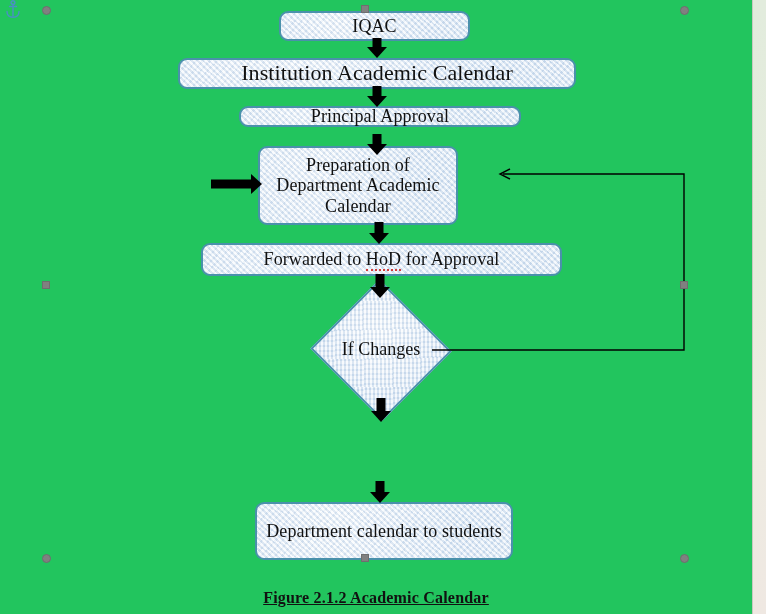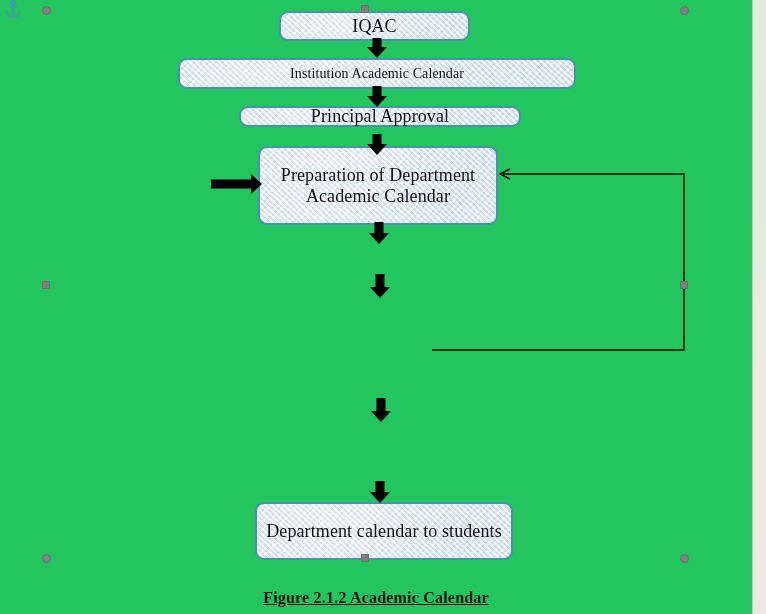--- a/index.html
+++ b/index.html
@@ -192,34 +192,43 @@
       <circle cx="9" cy="2.6" r="1.9"></circle>
       <line x1="5.5" y1="6.5" x2="12.5" y2="6.5"></line>
       <path d="M3 11.5 C3 16, 6.5 17.2, 9 17.2 C11.5 17.2, 15 16, 15 11.5"></path>
     </g>
   </svg>
 
   <div class="node" style="left:279px; top:11px; width:191px; height:30px; font-size:18px;">
     <span class="label">IQAC</span>
   </div>
 
-  <div class="node" style="left:178px; top:58px; width:398px; height:31px; font-size:14px;text-align:center;">
+  <div class="node" style="left:178px; top:58px; width:398px; height:31px; font-size:22px;text-align:center;">
     <span class="label">Institution Academic Calendar</span>
   </div>
 
   <div class="node" style="left:239px; top:106px; width:282px; height:21px; font-size:18px;">
     <span class="label">Principal Approval</span>
   </div>
 
 
-  <div class="node" style="left:258px; top:146px; width:240px; height:79px; font-size:18px;">
+  <div class="node" style="left:258px; top:146px; width:200px; height:79px; font-size:18px;">
     <span class="label">Preparation of Department Academic Calendar</span>
   </div>
 
-
+  <div class="node" style="left:201px; top:243px; width:361px; height:33px; font-size:18px;">
+    <span class="label"><span>Forwarded to </span><span class="spellcheck">HoD</span><span> for Approval</span></span>
+  </div>
+
+  <div class="diamond-wrap" style="left:330px; top:301px; width:102px; height:98px;">
+    <div class="diamond-shape"></div>
+    <div class="diamond-label" style="font-size:18px;">
+      <span class="label">If Changes</span>
+    </div>
+  </div>
 
 
   <div class="node" style="left:255px; top:502px; width:258px; height:58px; font-size:18px;">
     <span class="label">Department calendar to students</span>
   </div>
 
   <div class="arrow-down" style="left:366px; top:38px; width:22px; height:20px;">
     <div class="shaft" style="height:11px;"></div>
     <div class="head"></div>
   </div>

